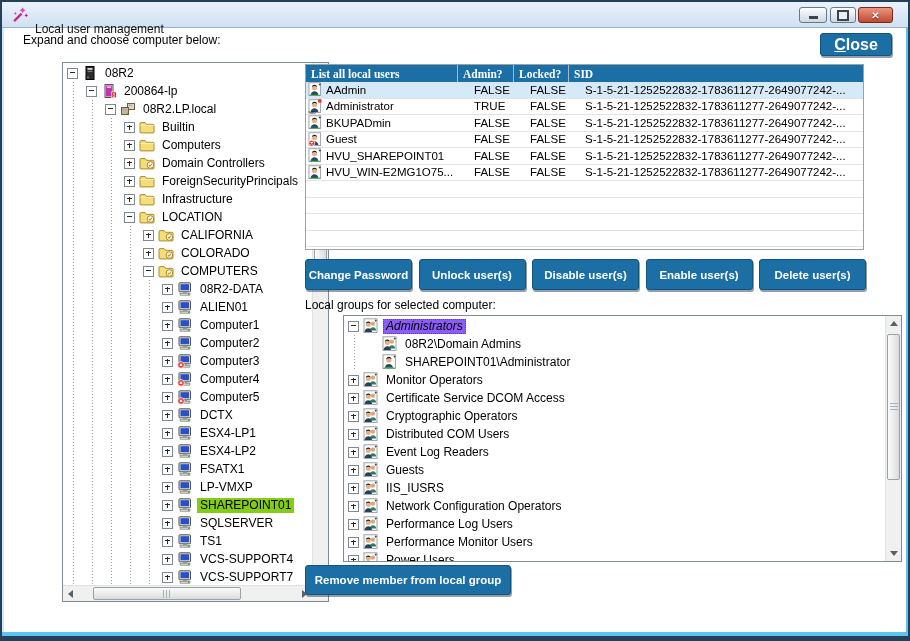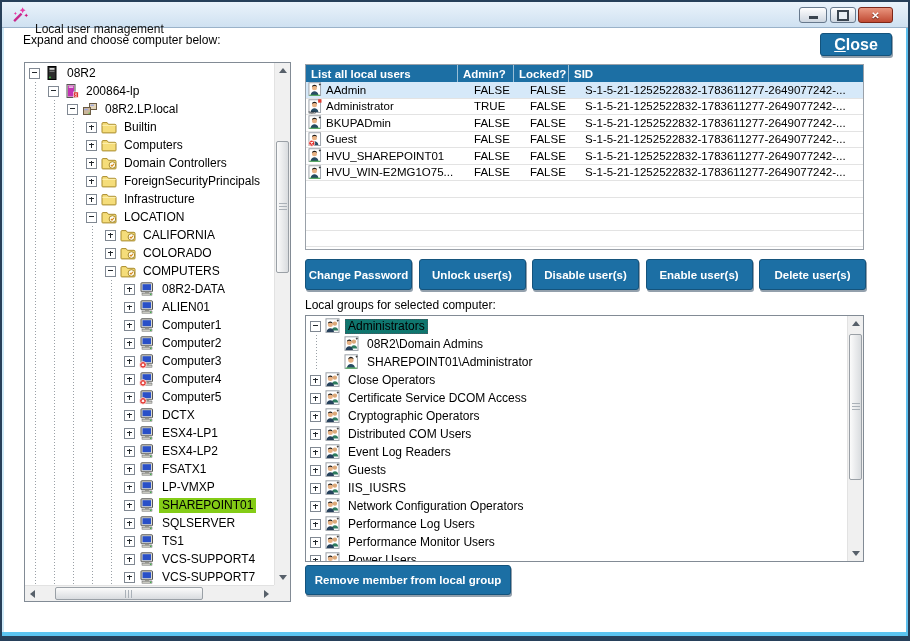--- a/index.html
+++ b/index.html
@@ -28,44 +28,44 @@
   .btn{background:#1c6fa4;color:#fff;font-weight:bold;font-family:"Liberation Sans",sans-serif;
     font-size:11.5px;border:1px solid #14537c;border-radius:3px;cursor:pointer;
     box-shadow:1px 2px 0 rgba(15,45,70,.45);display:flex;align-items:center;justify-content:center;white-space:nowrap;}
   .btn-close{position:absolute;left:818px;top:31px;width:72px;height:23px;font-size:16px;}
   .btn-close .ul{display:block;}
   .btn-close .ul::first-letter{text-decoration:underline;}
   .lbl{position:absolute;font-size:12px;color:#000;}
   .tree-label{left:21px;top:31px;}
   .groups-label{left:303px;top:296px;}
   
-  .panel{position:absolute;background:#fff;border:1px solid #828b95;overflow:hidden;}
+  .panel{position:absolute;background:#fff;border:1px solid #828b95;overflow:hidden;margin-left:38px;}
   .tree-panel{left:22px;top:60px;width:267px;height:540px;}
   .groups-panel{left:303px;top:313px;width:559px;height:247px;}
   .tree-content{position:absolute;left:0;top:1px;}
   .tree-panel .tree-content{right:16px;bottom:16px;overflow:hidden;}
   .groups-panel .tree-content{right:16px;bottom:0;overflow:hidden;}
   
   .tree-row{display:flex;align-items:center;height:18px;font-size:12px;white-space:nowrap;padding-left:4px;cursor:default;}
   .guide{width:19px;height:18px;flex:none;position:relative;}
   .guide::before{content:'';position:absolute;left:6px;top:0;bottom:0;width:1px;
     background-image:repeating-linear-gradient(to bottom,#9aa0a6 0 1px,transparent 1px 3px);}
   .exp{width:11px;height:11px;background:#fff;border:1px solid #808892;position:relative;margin-right:4px;flex:none;cursor:pointer;}
   .exp::before{content:'';position:absolute;left:2px;right:2px;top:50%;height:1px;margin-top:-1px;background:#22272c;}
   .exp.plus::after{content:'';position:absolute;top:2px;bottom:2px;left:50%;width:1px;margin-left:-1px;background:#22272c;}
   .exp-sp{width:11px;margin-right:4px;flex:none;}
   .ticon{width:16px;height:16px;margin-right:4px;flex:none;}
   .ticon svg{display:block;}
   .tlabel{padding:0 3px;line-height:15px;}
   .tlabel.selected{background:#84cc16;}
-  .tlabel.focused{background:#0f766e;outline:1px dotted #4c565f;outline-offset:-1px;}
+  .tlabel.focused{background:#8b5cf6;outline:1px dotted #4c565f;outline-offset:-1px;font-style:italic;}
   
   .users-table{position:absolute;left:303px;top:62px;width:559px;height:186px;border:1px solid #9aa1a9;background:#fff;overflow:hidden;}
   .uh{display:flex;height:17px;background:#1c6fa4;color:#fff;font-weight:bold;font-size:11.5px;align-items:stretch;}
-  .hc{display:flex;align-items:center;padding:0 5px;border-right:1px solid rgba(255,255,255,.55);}
+  .hc{display:flex;align-items:center;padding:0 5px;border-right:1px solid rgba(255,255,255,.55);font-family:Liberation Serif, serif;}
   .c1{width:152px;flex:none;}
   .c2{width:56px;flex:none;}
   .c3{width:55px;flex:none;}
   .c4{flex:1;border-right:none;}
   .ur{display:flex;height:16.5px;align-items:center;font-size:11.5px;border-bottom:1px solid #e3e3e3;}
   .ur.selected{background:#d6e9f9;}
   .cc{padding:0 16px;overflow:hidden;white-space:nowrap;}
   .name-cell{display:flex;align-items:center;padding-left:2px;}
   .uicon{width:15px;height:15px;margin-right:3px;flex:none;}
   .uicon svg{display:block;width:15px;height:15px;}
@@ -835,21 +835,21 @@
             <svg width="16" height="16" viewBox="0 0 16 16">
               <rect x="1" y="0.8" width="13" height="13.6" fill="#fff" stroke="#9aa0a8"></rect>
               <path d="M12.8 1.2l.5 1 .9.4-.9.5-.5 1-.5-1-.9-.5.9-.4z" fill="#333"></path>
               <circle cx="9.9" cy="5.6" r="2.2" fill="#dca878"></circle>
               <path d="M6.8 12.4c.3-2.1 1.5-3.1 3.2-3.1 1.6 0 2.9 1 3.2 3.1z" fill="#2e7d5f"></path>
               <circle cx="5.3" cy="6.4" r="2.5" fill="#e8b284"></circle>
               <path d="M2.9 5.8c.2-1.6 1.1-2.3 2.4-2.3 1.3 0 2.2.7 2.4 2.1-.7-.6-1.3-.9-2.4-.9-1 0-1.7.3-2.4 1.1z" fill="#121212"></path>
               <path d="M1.6 13.9c.3-2.4 1.8-3.6 3.7-3.6 1.9 0 3.4 1.2 3.7 3.6z" fill="#26415c"></path>
             </svg>
           </span>
-          <span class="tlabel">Close Operators</span>
+          <span class="tlabel">Monitor Operators</span>
         </div>
         <div class="tree-row">
           <span class="exp plus"></span>
           <span class="ticon">
             <svg width="16" height="16" viewBox="0 0 16 16">
               <rect x="1" y="0.8" width="13" height="13.6" fill="#fff" stroke="#9aa0a8"></rect>
               <path d="M12.8 1.2l.5 1 .9.4-.9.5-.5 1-.5-1-.9-.5.9-.4z" fill="#333"></path>
               <circle cx="9.9" cy="5.6" r="2.2" fill="#dca878"></circle>
               <path d="M6.8 12.4c.3-2.1 1.5-3.1 3.2-3.1 1.6 0 2.9 1 3.2 3.1z" fill="#2e7d5f"></path>
               <circle cx="5.3" cy="6.4" r="2.5" fill="#e8b284"></circle>

